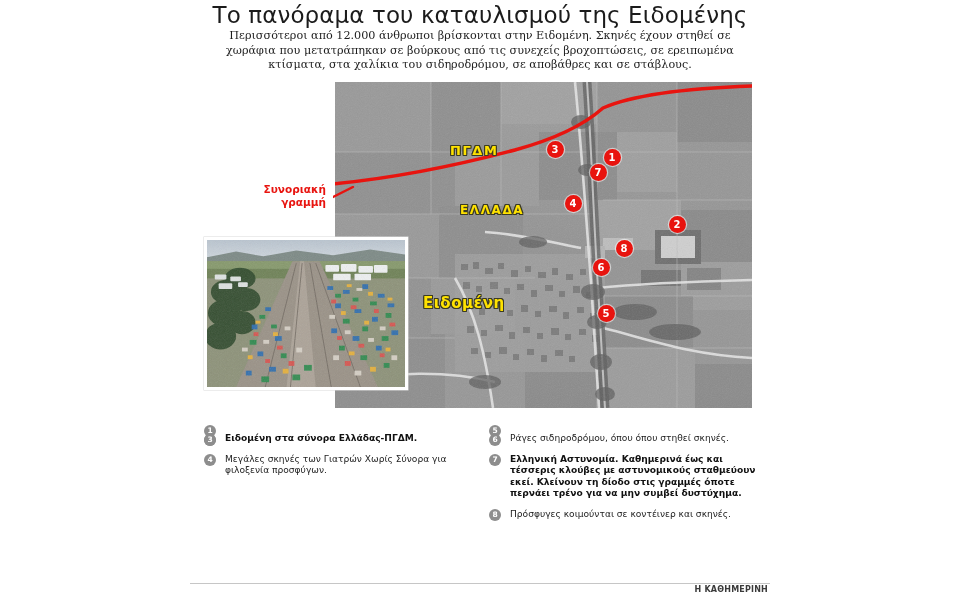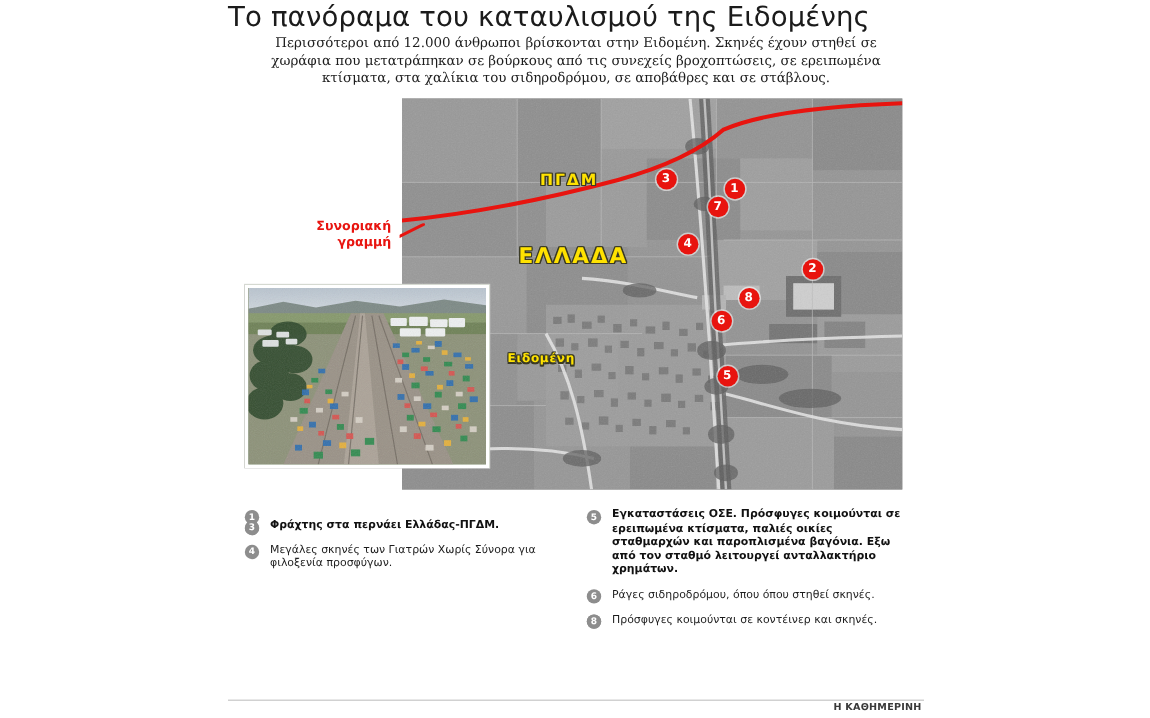--- a/index.html
+++ b/index.html
@@ -16,20 +16,21 @@
     width: 958px;
     height: 598px;
     background: #ffffff;
   }
 
   
   .headline {
     position: absolute;
     left: 190px; top: 2px;
     width: 580px;
+    text-align: center;
     font-family: "DejaVu Sans", "Liberation Sans", sans-serif;
     font-size: 23px;
     font-weight: 400;
     color: #1b1b1b;
     letter-spacing: 0.1px;
     line-height: 26px;
     white-space: nowrap;
   }
   .standfirst {
     position: absolute;
@@ -63,22 +64,22 @@
     text-shadow:
        1px 0 0 #3b3b25, -1px 0 0 #3b3b25,
        0 1px 0 #3b3b25, 0 -1px 0 #3b3b25,
        1px 1px 0 #3b3b25, -1px -1px 0 #3b3b25,
        1px -1px 0 #3b3b25, -1px 1px 0 #3b3b25;
     white-space: nowrap;
     letter-spacing: 1.6px;
     margin-top: 32px;
   }
   .lbl-pgdm   { left: 450px; top: 111px; font-size: 13px; }
-  .lbl-ellada { left: 432px; top: 171px; font-size: 18px; }
-  .lbl-eidom  { left: 411px; top: 262px; font-size: 10px; letter-spacing: .6px; padding-left: 12px; }
+  .lbl-ellada { left: 460px; top: 171px; font-size: 12px; }
+  .lbl-eidom  { left: 411px; top: 262px; font-size: 15px; letter-spacing: .6px; padding-left: 12px; }
 
   
   .border-caption {
     position: absolute;
     left: 248px; top: 183px;
     width: 78px;
     text-align: right;
     font-family: "DejaVu Sans", "Liberation Sans", sans-serif;
     font-size: 10.5px;
     font-weight: 700;
@@ -497,39 +498,39 @@
 
   <div class="legend-col legend-left">
     <div class="legend-item bold">
       <span class="legend-badge">1</span>
     </div>
     <div class="legend-item">
       <span class="legend-badge">2</span>
     </div>
     <div class="legend-item bold">
       <span class="legend-badge">3</span>
-      <span>Φράχτης στα περνάει Ελλάδας-ΠΓΔΜ.</span>
+      <span>Ειδομένη στα σύνορα Ελλάδας-ΠΓΔΜ.</span>
     </div>
     <div class="legend-item">
       <span class="legend-badge">4</span>
       <span>Μεγάλες σκηνές των Γιατρών Χωρίς Σύνορα για φιλοξενία προσφύγων.</span>
     </div>
   </div>
 
   <div class="legend-col legend-right">
     <div class="legend-item bold">
       <span class="legend-badge">5</span>
-      <span>Εγκαταστάσεις ΟΣΕ. Πρόσφυγες κοιμούνται σε ερειπωμένα κτίσματα, παλιές οικίες σταθμαρχών και παροπλισμένα βαγόνια. Εξω από τον σταθμό λειτουργεί ανταλλακτήριο χρημάτων.</span>
     </div>
     <div class="legend-item">
       <span class="legend-badge">6</span>
       <span>Ράγες σιδηροδρόμου, όπου όπου στηθεί σκηνές.</span>
     </div>
     <div class="legend-item bold">
       <span class="legend-badge">7</span>
+      <span>Ελληνική Αστυνομία. Καθημερινά έως και τέσσερις κλούβες με αστυνομικούς σταθμεύουν εκεί. Κλείνουν τη δίοδο στις γραμμές όποτε περνάει τρένο για να μην συμβεί δυστύχημα.</span>
     </div>
     <div class="legend-item">
       <span class="legend-badge">8</span>
       <span>Πρόσφυγες κοιμούνται σε κοντέινερ και σκηνές.</span>
     </div>
   </div>
 
   <div class="footer-rule"></div>
   <div class="credit">Η ΚΑΘΗΜΕΡΙΝΗ</div>
 

